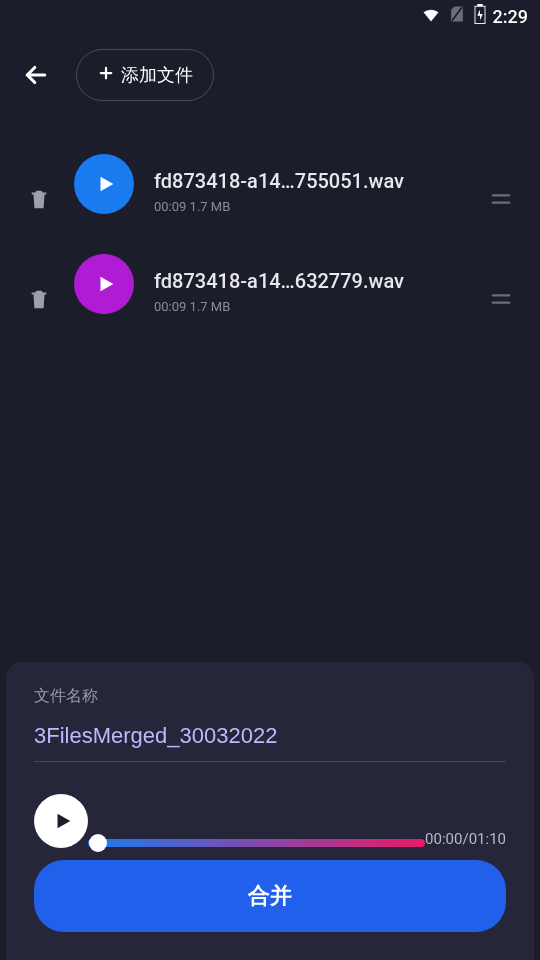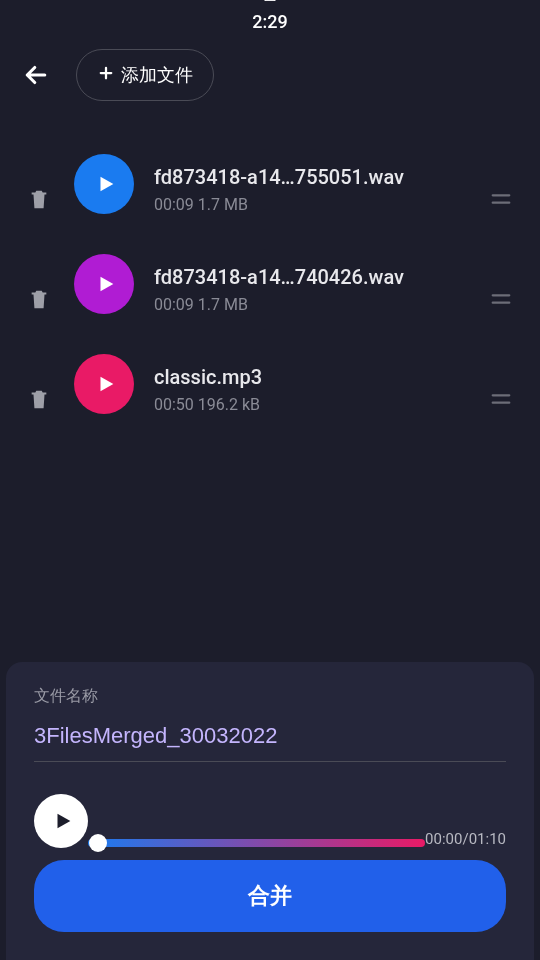--- a/index.html
+++ b/index.html
@@ -14,21 +14,20 @@
     }
     .status-bar {
       height: 32px;
       display: flex;
       justify-content: flex-end;
       align-items: center;
       padding: 0 12px;
       gap: 6px;
       font-size: 18px;
       font-weight: 500;
-      flex-direction: column;
     }
     .status-bar svg { width: 20px; height: 20px; }
     .status-bar .battery { width: 14px; height: 20px; }
     .header {
       height: 86px;
       display: flex;
       align-items: center;
       padding: 0 14px;
       gap: 18px;
     }
@@ -97,21 +96,21 @@
     .file-info { flex: 1; min-width: 0; }
     .file-name {
       font-size: 20px;
       font-weight: 500;
       color: #e8e8ec;
       white-space: nowrap;
       overflow: hidden;
       text-overflow: ellipsis;
     }
     .file-meta {
-      font-size: 16px;
+      font-size: 13px;
       color: #8a8b96;
       margin-top: 6px;
     }
     .drag-handle {
       width: 30px;
       height: 30px;
       display: flex;
       align-items: center;
       justify-content: center;
       color: #6c6d78;
@@ -264,43 +263,22 @@
       <svg viewBox="0 0 24 24" fill="currentColor">
           <path d="M6 7h12l-1 15H7L6 7zm3-4h6l1 2h4v2H4V5h4l1-2z"></path>
         </svg>
     </div>
     <div class="play-btn play-purple">
       <svg viewBox="0 0 24 24" fill="#fff">
           <path d="M6 4l14 8-14 8V4z"></path>
         </svg>
     </div>
     <div class="file-info">
-      <div class="file-name">fd873418-a14…740426.wav</div>
+      <div class="file-name">fd873418-a14…632779.wav</div>
       <div class="file-meta">00:09  1.7 MB</div>
-    </div>
-    <div class="drag-handle">
-      <svg viewBox="0 0 24 16" fill="none" stroke="currentColor" stroke-width="2.5" stroke-linecap="round">
-          <path d="M3 4h18M3 12h18"></path>
-        </svg>
-    </div>
-    </div>
-    <div class="file-row">
-    <div class="delete-btn">
-      <svg viewBox="0 0 24 24" fill="currentColor">
-          <path d="M6 7h12l-1 15H7L6 7zm3-4h6l1 2h4v2H4V5h4l1-2z"></path>
-        </svg>
-    </div>
-    <div class="play-btn play-magenta">
-      <svg viewBox="0 0 24 24" fill="#fff">
-          <path d="M6 4l14 8-14 8V4z"></path>
-        </svg>
-    </div>
-    <div class="file-info">
-      <div class="file-name">classic.mp3</div>
-      <div class="file-meta">00:50  196.2 kB</div>
     </div>
     <div class="drag-handle">
       <svg viewBox="0 0 24 16" fill="none" stroke="currentColor" stroke-width="2.5" stroke-linecap="round">
           <path d="M3 4h18M3 12h18"></path>
         </svg>
     </div>
     </div>
   </div>
 
 <div class="bottom-panel">

